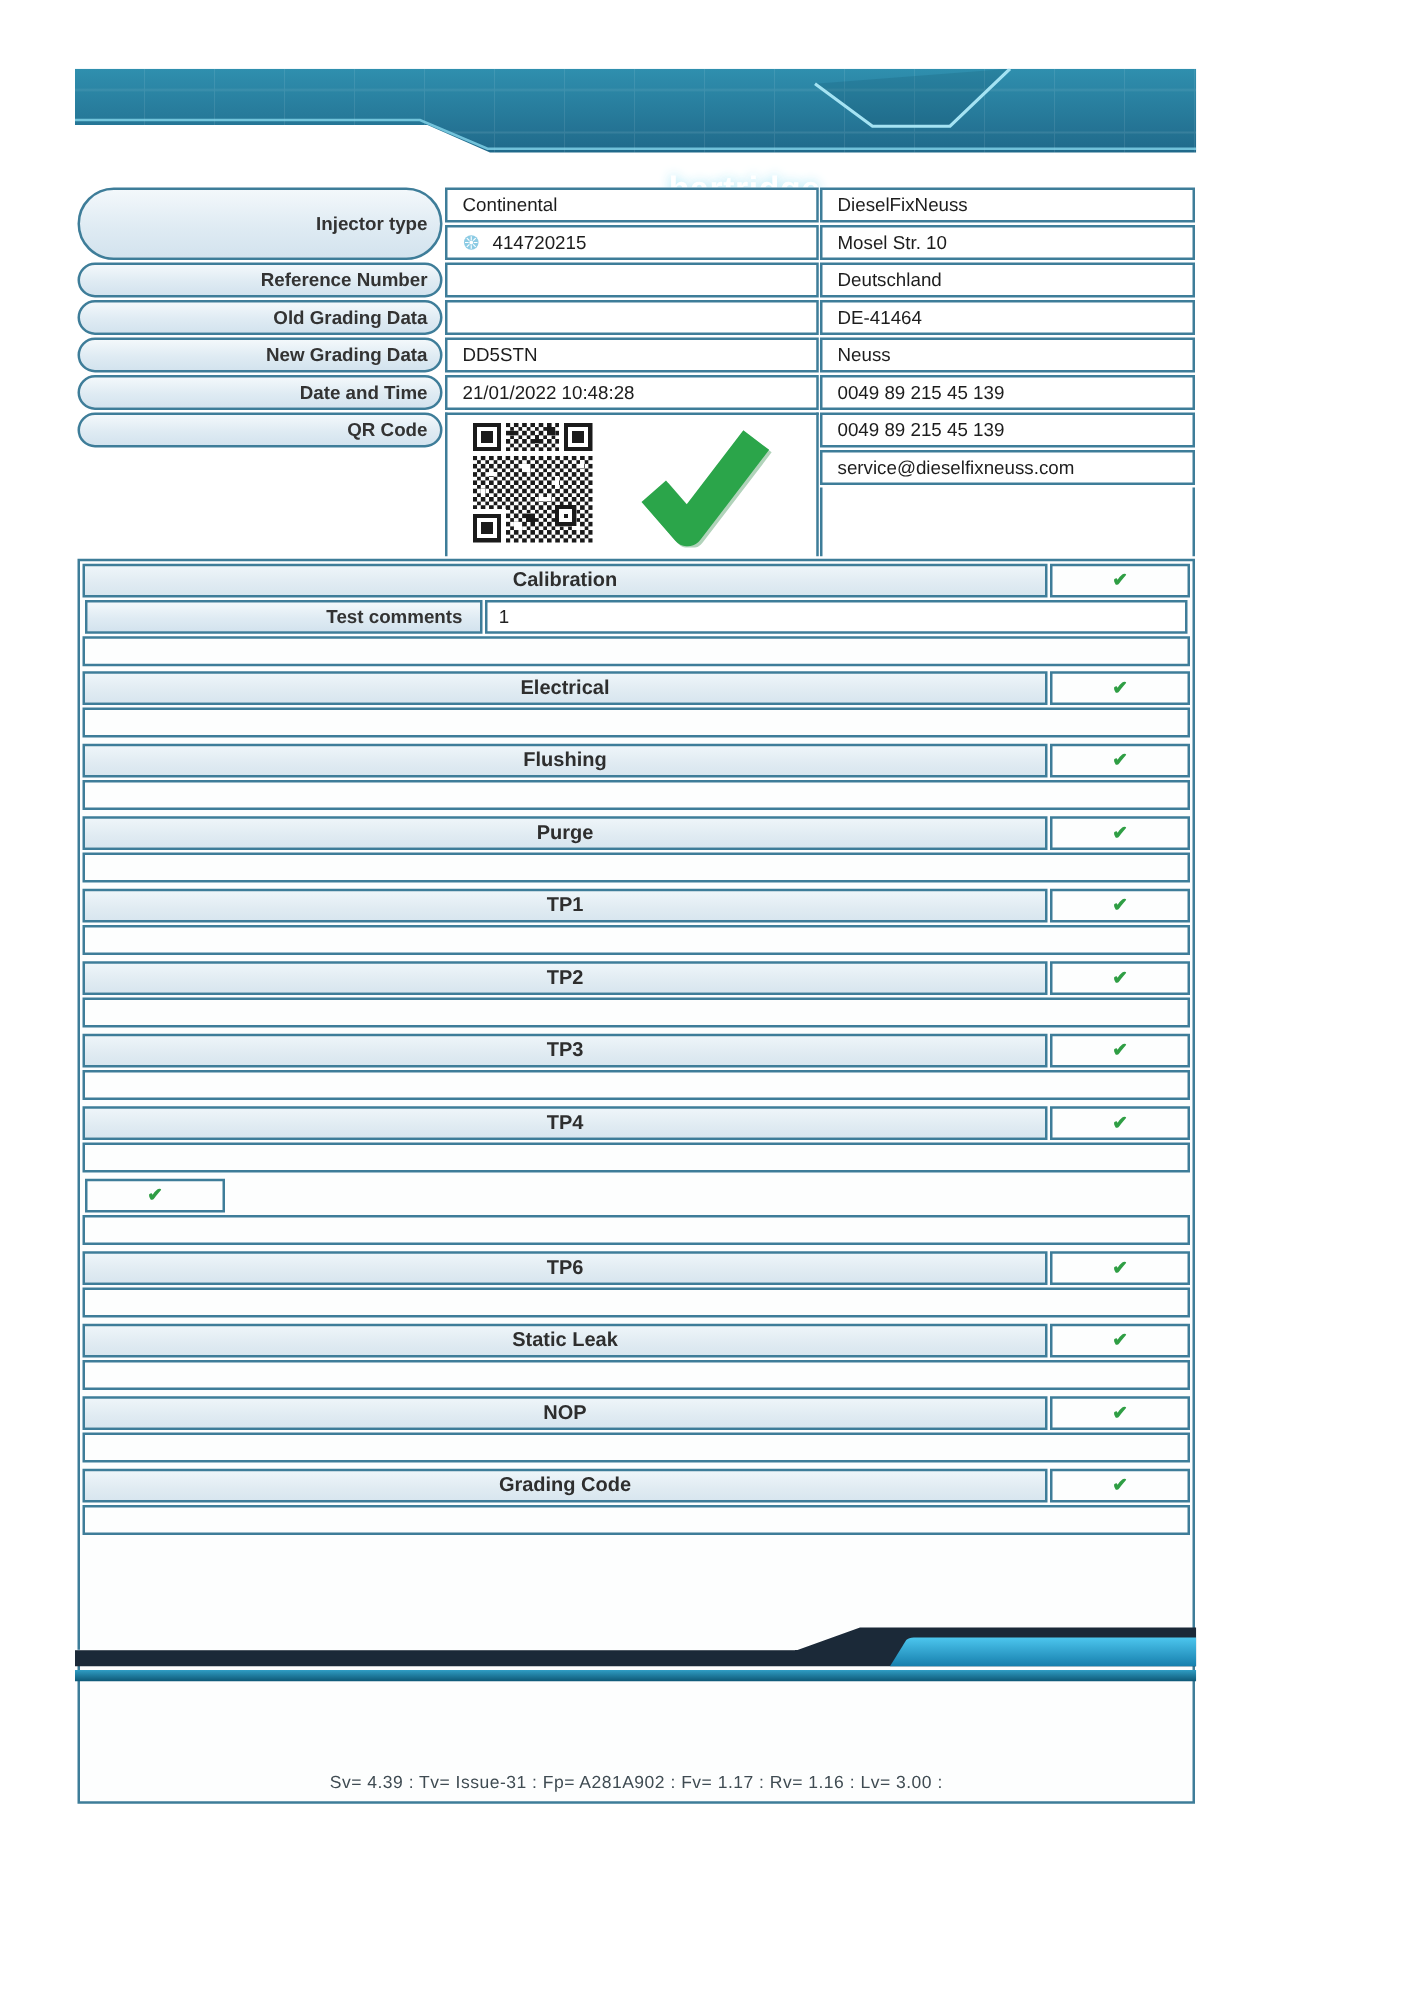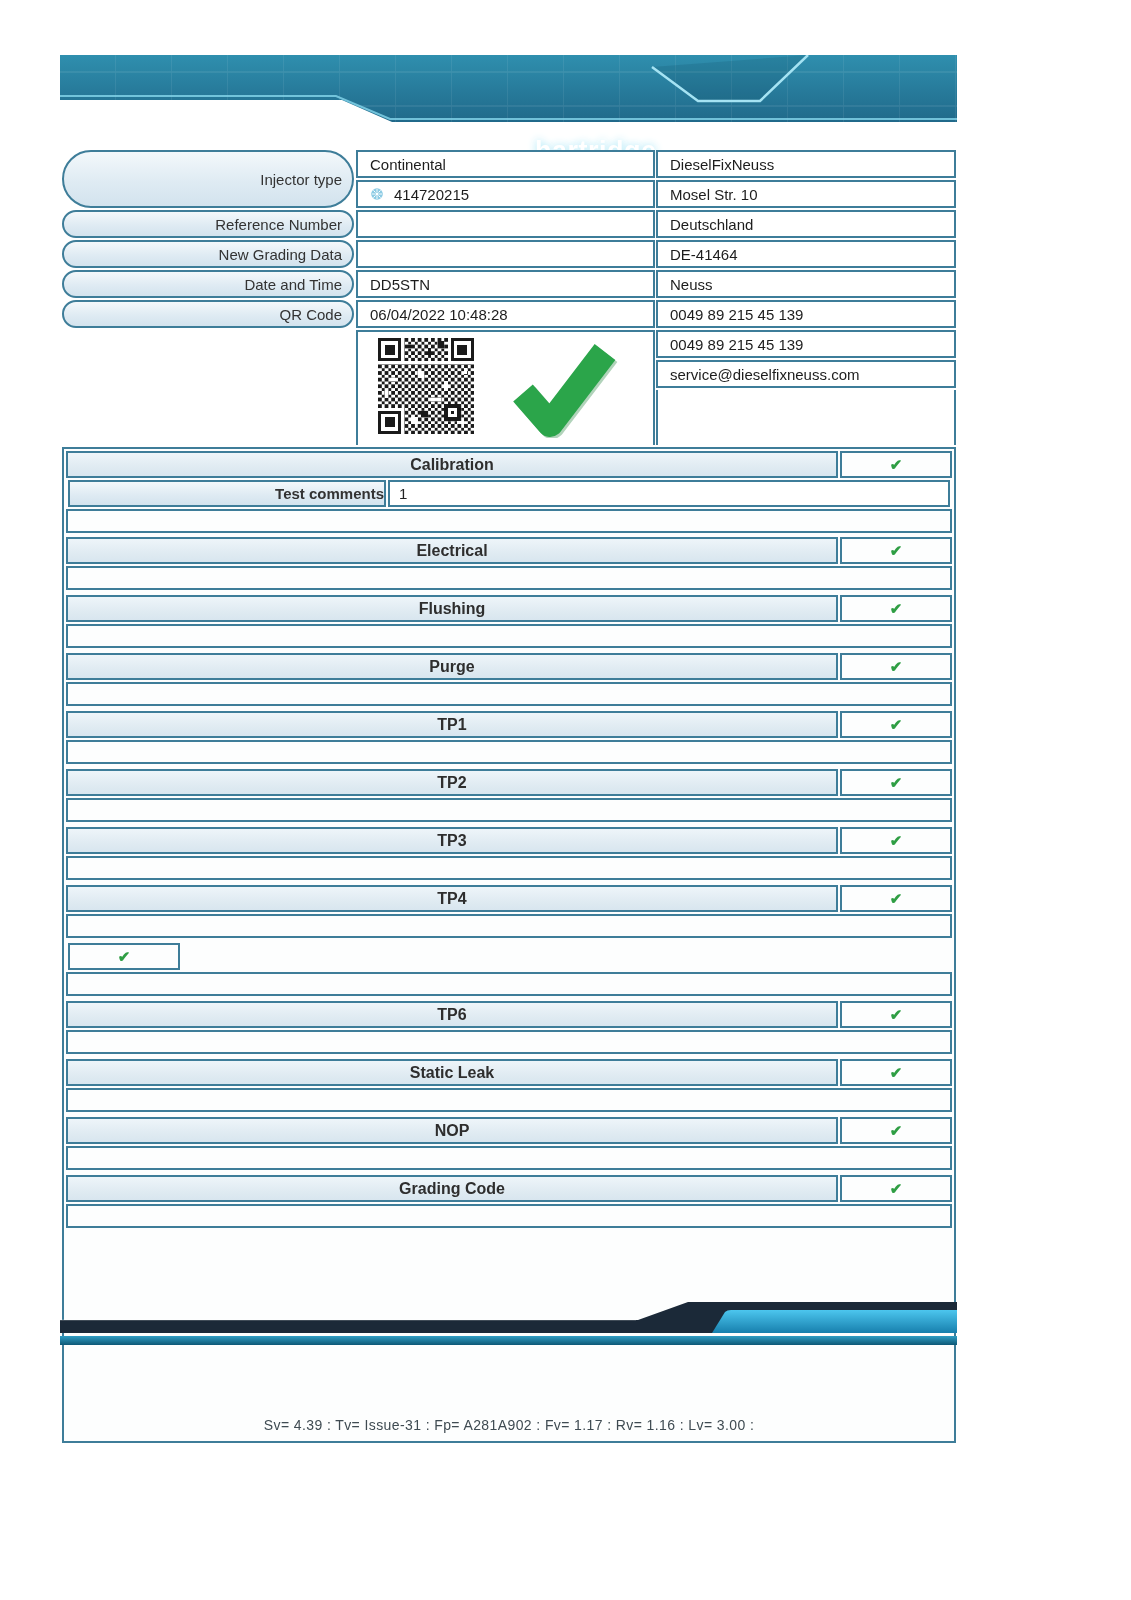--- a/index.html
+++ b/index.html
@@ -15,21 +15,21 @@
     text-shadow:0 0 9px rgba(150,225,245,.95),0 0 2px #ffffff;
   }
   
   .col{position:absolute;display:flex;flex-direction:column;}
   .cell{
     box-sizing:border-box;border:2px solid #3e7d99;height:28px;margin-bottom:2px;
     font-size:15px;display:flex;align-items:center;background:#fff;
   }
   .lbl{
     background:linear-gradient(180deg,#f3f8fb 0%,#dfebf3 55%,#d3e3ee 100%);
-    font-weight:normal;color:#333;justify-content:flex-end;padding-right:10px;text-align:right;border-radius:29px;
+    font-weight:bold;color:#333;justify-content:flex-end;padding-right:10px;text-align:right;border-radius:29px;
   }
   .val{padding-left:12px;color:#1d1d1d;}
   .tall{height:58px;}
   .qrcell{height:115px;margin-bottom:0;align-items:flex-start;border-bottom:none;position:relative;}
   .sideonly{box-sizing:border-box;border-left:2px solid #3e7d99;border-right:2px solid #3e7d99;height:55px;}
   .bold{font-weight:normal;}
   .bullet{margin-right:10px;display:inline-flex;}
   
   .sections{
     position:absolute;left:62px;top:447px;width:894px;height:996px;
@@ -44,21 +44,21 @@
   }
   .check-cell{
     width:112px;margin-left:2px;box-sizing:border-box;border:2px solid #3e7d99;height:27px;
     background:#fdfefe;display:flex;align-items:center;justify-content:center;
   }
   .tick{color:#2f9e44;font-size:15px;font-weight:bold;line-height:1;}
   .comments-row{display:flex;margin:0 2px 2px 2px;}
   .comments-lbl{
     width:318px;box-sizing:border-box;border:2px solid #3e7d99;height:27px;
     background:linear-gradient(180deg,#f3f8fb 0%,#dfebf3 55%,#d3e3ee 100%);
-    display:flex;align-items:center;justify-content:flex-end;padding-right:0;
+    display:flex;align-items:center;justify-content:flex-end;padding-right:14px;
     font-weight:bold;font-size:15px;color:#333;
   }
   .comments-val{
     flex:1;margin-left:2px;box-sizing:border-box;border:2px solid #3e7d99;height:27px;
     background:#fff;display:flex;align-items:center;padding-left:9px;font-size:15px;
   }
   .empty-row{
     box-sizing:border-box;border:2px solid #3e7d99;height:24px;background:#fdfefe;margin-bottom:5px;
   }
   .empty-row.cal{margin-bottom:4px;}
@@ -109,20 +109,21 @@
           <line x1="12" y1="3" x2="12" y2="8.2" transform="rotate(330 12 12)"></line>
       </g>
     </svg>
     <span class="brand">hartridge</span>
   </div>
 </div>
 
 <div class="col" style="left:62px;top:150px;width:292px;">
   <div class="cell lbl tall">Injector type</div>
   <div class="cell lbl">Reference Number</div>
+  <div class="cell lbl">Old Grading Data</div>
   <div class="cell lbl">New Grading Data</div>
   <div class="cell lbl">Date and Time</div>
   <div class="cell lbl">QR Code</div>
 </div>
 
 <div class="col" style="left:356px;top:150px;width:299px;">
   <div class="cell val">Continental</div>
   <div class="cell val">
     <span class="bullet">
       <svg width="14" height="14" viewBox="0 0 24 24">
@@ -138,21 +139,21 @@
           <line x1="12" y1="3.4" x2="12" y2="8.4" transform="rotate(270 12 12)"></line>
             <line x1="12" y1="3.4" x2="12" y2="8.4" transform="rotate(315 12 12)"></line>
         </g>
       </svg>
     </span>
     <span>414720215</span>
   </div>
   <div class="cell val"></div>
   <div class="cell val"></div>
   <div class="cell val bold">DD5STN</div>
-  <div class="cell val">06/04/2022 10:48:28</div>
+  <div class="cell val">21/01/2022 10:48:28</div>
   <div class="cell qrcell">
     <div class="qr-art">
       <svg width="96" height="96" viewBox="0 0 29 29" shape-rendering="crispEdges">
         <defs>
           <pattern id="qrp" width="2" height="2" patternUnits="userSpaceOnUse">
             <rect x="0" y="0" width="1" height="1" fill="#1a1a1a"></rect>
             <rect x="1" y="1" width="1" height="1" fill="#1a1a1a"></rect>
           </pattern>
         </defs>
         <rect x="0" y="0" width="29" height="29" fill="#ffffff"></rect>

